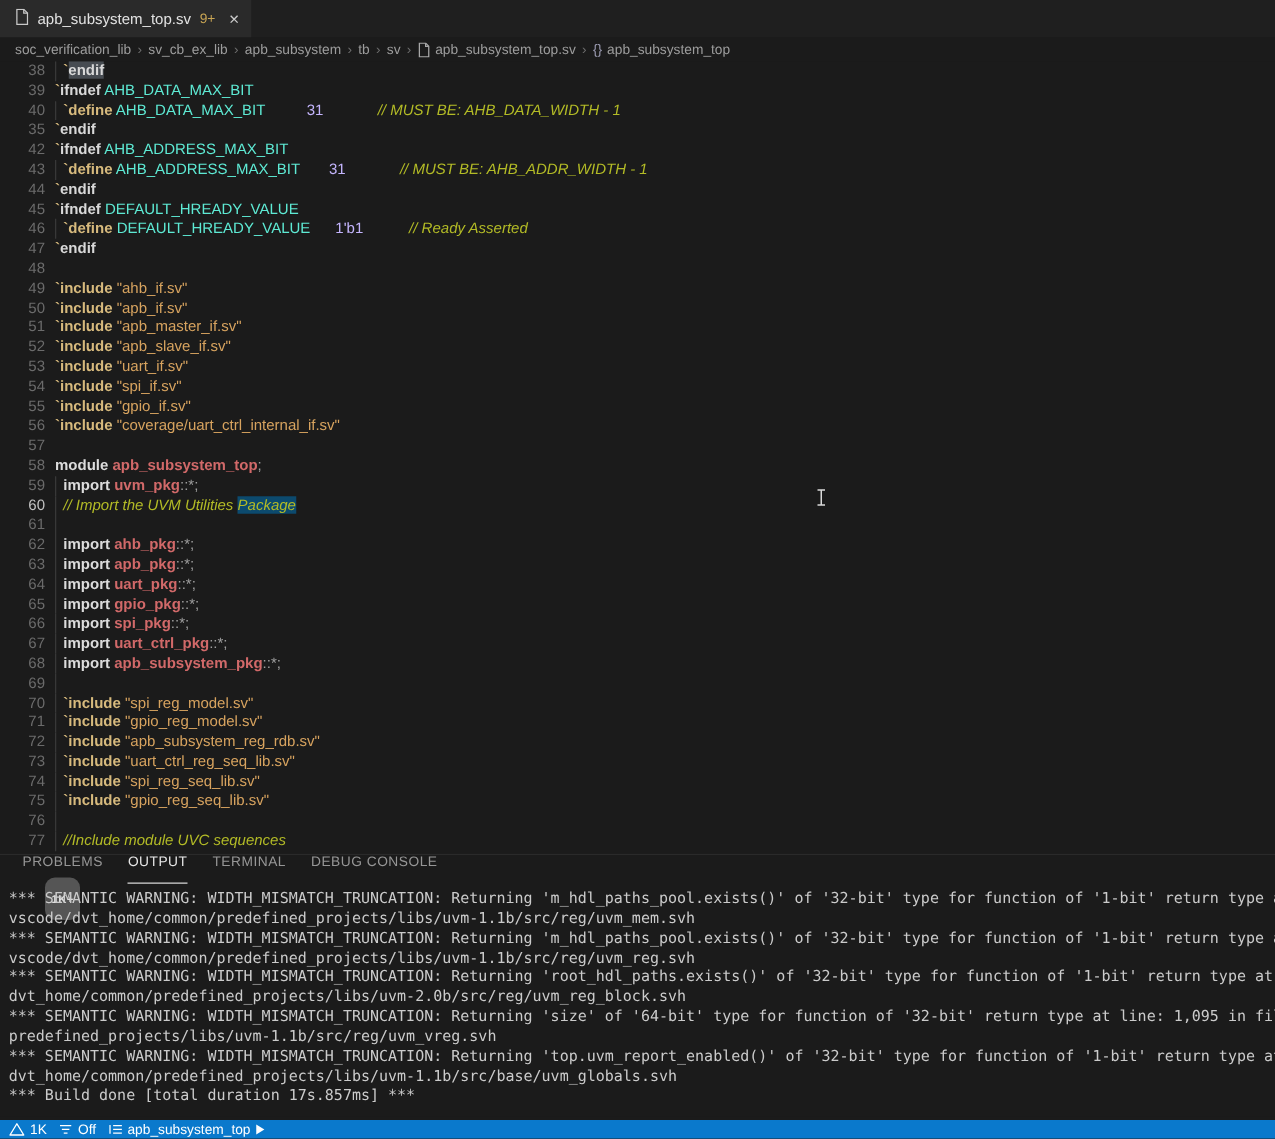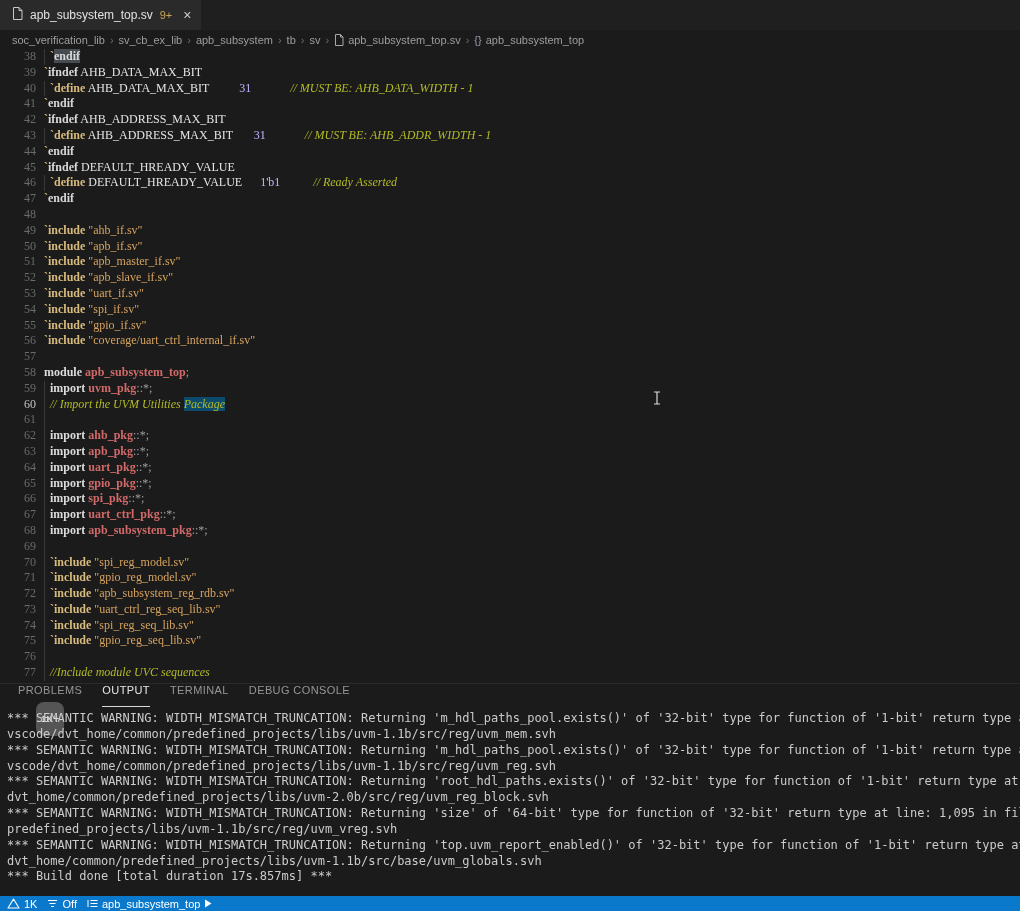--- a/index.html
+++ b/index.html
@@ -15,32 +15,32 @@
 
   
   .breadcrumb { position:absolute; top:30px; left:0; right:0; height:19px; background:#1b1b1b;
                 display:flex; align-items:center; padding-left:12px; font-size:11px; color:#9d9d9d; white-space:nowrap; }
   .crumb { display:flex; align-items:center; gap:4px; }
   .crumb-sep { color:#6e6e6e; margin:0 5px; font-size:11px; }
   .crumb .sym { color:#9a9ab0; font-size:11px; }
 
   
   .editor { position:absolute; top:49px; left:0; right:0; height:634px; background:#1b1b1b; overflow:hidden;
-            font-family:Liberation Serif, serif; font-size:12px; }
+            font-family:Liberation Sans, sans-serif; font-size:12px; }
   .code-line { position:relative; display:flex; height:15.8px; line-height:15.8px; white-space:pre; }
   .ln { width:36px; flex:none; text-align:right; color:#6b6b6b; user-select:none; }
   .ln.cur { color:#c2c2c2; }
   .code { margin-left:8px; position:relative; }
   .gline { position:absolute; left:44px; top:0; bottom:0; width:1px; background:#383838; }
 
   .bt  { color:#d7ba7d; font-weight:bold; }
   .dw  { color:#d8d8d8; font-weight:bold; }
   .dg  { color:#d7ba7d; font-weight:bold; }
   .kw  { color:#dcdcdc; font-weight:bold; }
-  .id  { color:#e5e5e5; }
+  .id  { color:#5eead4; }
   .num { color:#c4b5fd;text-align:right; }
   .str { color:#d7a35f; }
   .cmt { color:#b3bb26; font-style:italic; }
   .red { color:#d16969; font-weight:bold; }
   .op  { color:#9f9f9f; }
   .hlg { color:#d8d8d8; font-weight:bold; background:#474c52; }
   .cmtsel { color:#b3bb26; font-style:italic; background:#0c4a6e; }
 
   
   .ibeam { position:absolute; left:652px; top:391px; width:10px; height:14px; }
@@ -113,21 +113,21 @@
         <span class="sym">{}</span>
       </span>
       <span>apb_subsystem_top</span>
     </span>
   </div>
 
 <div class="editor" id="editor">
     <div class="code-line"><div class="gline"></div><span class="ln">38</span><span class="code"><span class="bt">  `</span><span class="hlg">endif</span></span></div>
     <div class="code-line"><span class="ln">39</span><span class="code"><span class="bt">`</span><span class="dw">ifndef</span><span class="id"> AHB_DATA_MAX_BIT</span></span></div>
     <div class="code-line"><div class="gline"></div><span class="ln">40</span><span class="code"><span class="bt">  `</span><span class="dg">define</span><span class="id"> AHB_DATA_MAX_BIT          </span><span class="num">31</span><span class="id">             </span><span class="cmt">// MUST BE: AHB_DATA_WIDTH - 1</span></span></div>
-    <div class="code-line"><span class="ln">41</span><span class="code"><span class="bt">`</span><span class="dw">endif</span></span></div>
+    <div class="code-line"><span class="ln">35</span><span class="code"><span class="bt">`</span><span class="dw">endif</span></span></div>
     <div class="code-line"><span class="ln">42</span><span class="code"><span class="bt">`</span><span class="dw">ifndef</span><span class="id"> AHB_ADDRESS_MAX_BIT</span></span></div>
     <div class="code-line"><div class="gline"></div><span class="ln">43</span><span class="code"><span class="bt">  `</span><span class="dg">define</span><span class="id"> AHB_ADDRESS_MAX_BIT       </span><span class="num">31</span><span class="id">             </span><span class="cmt">// MUST BE: AHB_ADDR_WIDTH - 1</span></span></div>
     <div class="code-line"><span class="ln">44</span><span class="code"><span class="bt">`</span><span class="dw">endif</span></span></div>
     <div class="code-line"><span class="ln">45</span><span class="code"><span class="bt">`</span><span class="dw">ifndef</span><span class="id"> DEFAULT_HREADY_VALUE</span></span></div>
     <div class="code-line"><div class="gline"></div><span class="ln">46</span><span class="code"><span class="bt">  `</span><span class="dg">define</span><span class="id"> DEFAULT_HREADY_VALUE      </span><span class="num">1'b1</span><span class="id">           </span><span class="cmt">// Ready Asserted</span></span></div>
     <div class="code-line"><span class="ln">47</span><span class="code"><span class="bt">`</span><span class="dw">endif</span></span></div>
     <div class="code-line"><span class="ln">48</span><span class="code"></span></div>
     <div class="code-line"><span class="ln">49</span><span class="code"><span class="bt">`</span><span class="dg">include</span><span class="str"> "ahb_if.sv"</span></span></div>
     <div class="code-line"><span class="ln">50</span><span class="code"><span class="bt">`</span><span class="dg">include</span><span class="str"> "apb_if.sv"</span></span></div>
     <div class="code-line"><span class="ln">51</span><span class="code"><span class="bt">`</span><span class="dg">include</span><span class="str"> "apb_master_if.sv"</span></span></div>

